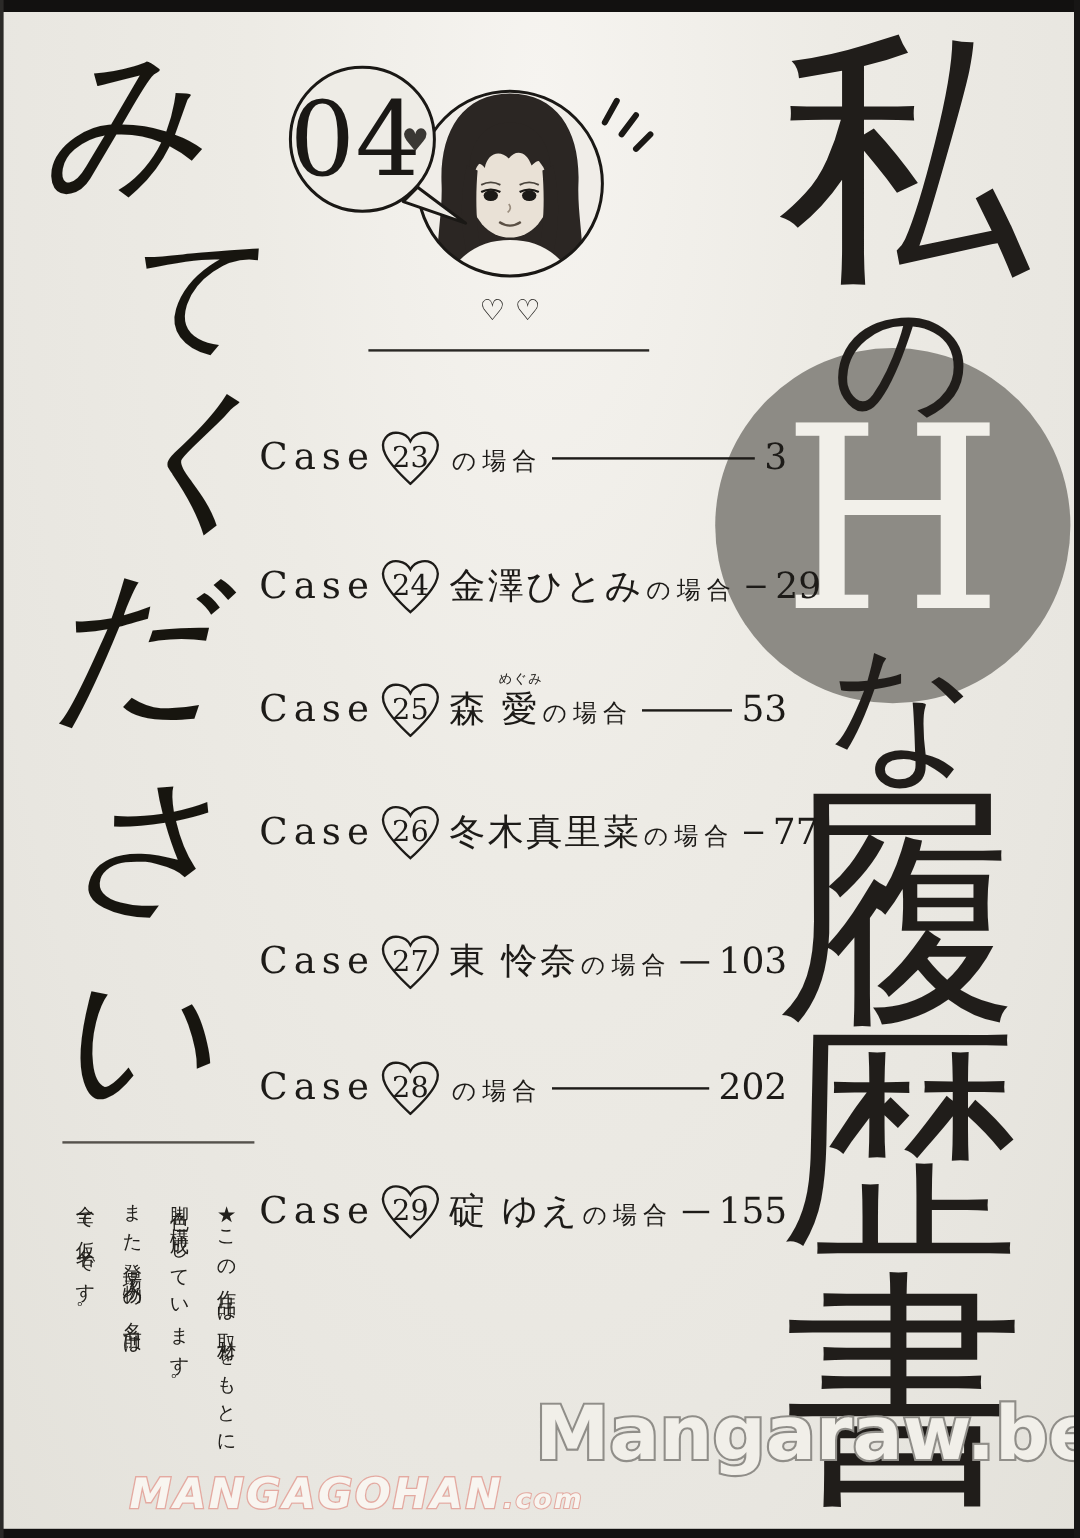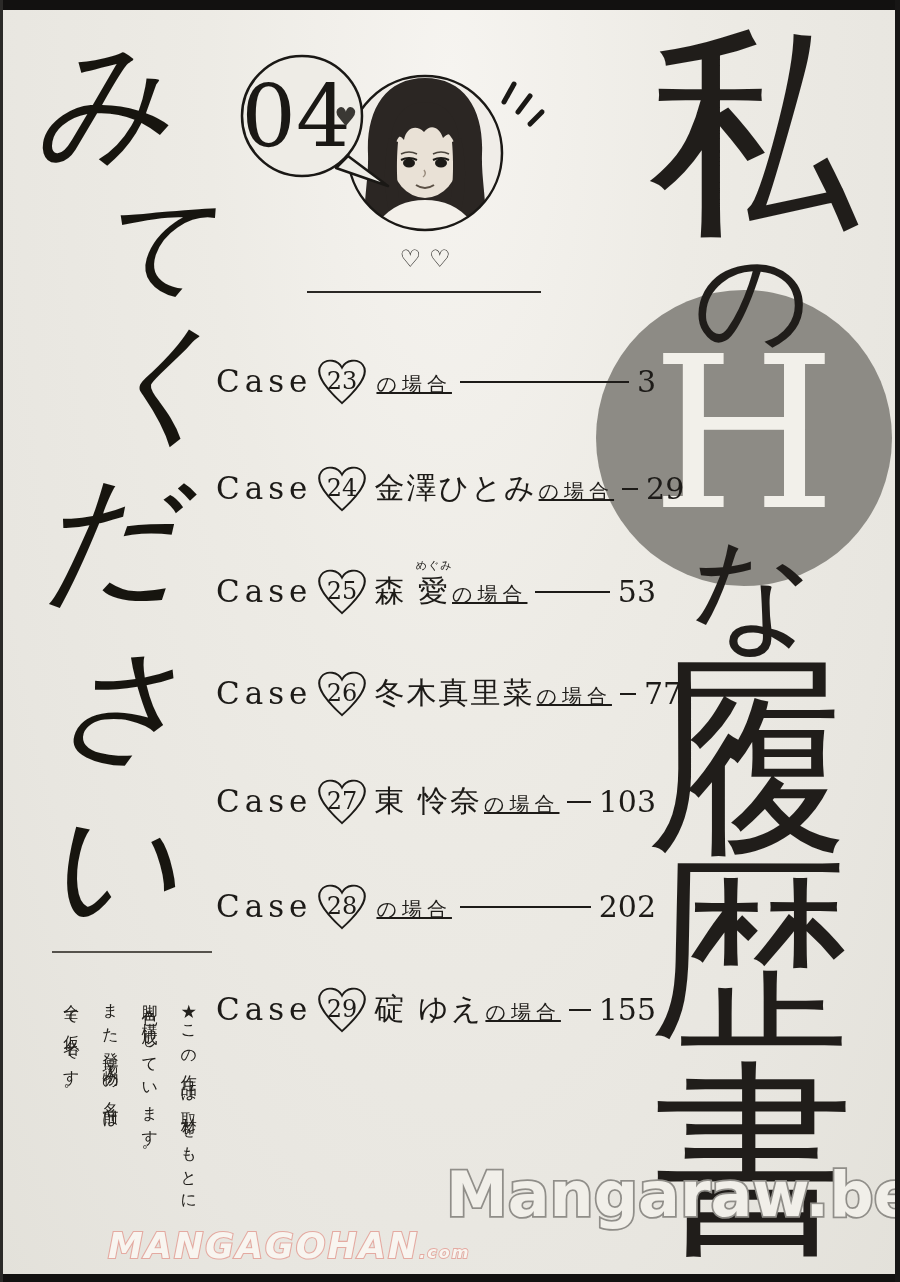--- a/index.html
+++ b/index.html
@@ -61,41 +61,41 @@
   .contents-underline{position:absolute;left:307px;top:291px;width:234px;height:2px;background:#2a2825;}
 
   
   .toc{position:absolute;left:216px;width:440px;z-index:3;}
   .row{position:absolute;left:0;width:440px;height:58px;display:flex;align-items:center;}
   .r0{top:352px;} .r1{top:459px;} .r2{top:562px;} .r3{top:664px;} .r4{top:772px;} .r5{top:877px;} .r6{top:980px;}
   .case-label{font-size:31px;letter-spacing:5px;flex:0 0 auto;}
   .heart-num{flex:0 0 auto;margin:0 6px 0 4px;position:relative;top:2px;}
   .heart-num text{font-family:"DejaVu Serif","Liberation Serif",serif;}
   .name{font-size:30px;letter-spacing:2px;flex:0 0 auto;white-space:nowrap;}
-  .suffix{font-size:20px;letter-spacing:5px;flex:0 0 auto;position:relative;top:3px;margin-left:2px;text-decoration:underline;}
+  .suffix{font-size:20px;letter-spacing:5px;flex:0 0 auto;position:relative;top:3px;margin-left:2px;}
   .leader{flex:1 1 auto;height:2px;background:#1d1b18;margin:0 8px;min-width:16px;position:relative;top:1px;}
   .pagenum{font-size:30px;flex:0 0 auto;}
   .ruby-wrap{position:relative;display:inline-block;}
   .furigana{position:absolute;left:50%;top:-13px;transform:translateX(-50%);
     font-size:11px;letter-spacing:1px;white-space:nowrap;}
 
   
   .wm-mangaraw{
     position:absolute;left:446px;top:1158px;z-index:6;
     font-family:"DejaVu Sans","Liberation Sans",sans-serif;font-weight:700;
     font-size:62px;letter-spacing:0px;color:#f1efe9;
     -webkit-text-stroke:3.5px #908e89; paint-order:stroke fill;
   }
   .wm-gohan{
     position:absolute;left:108px;top:1226px;z-index:6;
     font-family:"DejaVu Sans","Liberation Sans",sans-serif;font-weight:700;font-style:italic;
     font-size:35px;letter-spacing:2px;color:#f8f5f0;
     -webkit-text-stroke:2.2px #e4aaa1; paint-order:stroke fill;white-space:nowrap;
   }
-  .wm-gohan .tld{font-size:16px;-webkit-text-stroke:1.8px #e4aaa1;}
+  .wm-gohan .tld{font-size:22px;-webkit-text-stroke:1.8px #e4aaa1;}
 </style>
 </head>
 <body>
 
 <div class="page">
 
   <div class="edge top"></div>
   <div class="edge bottom"></div>
   <div class="edge left"></div>
   <div class="edge right"></div>

